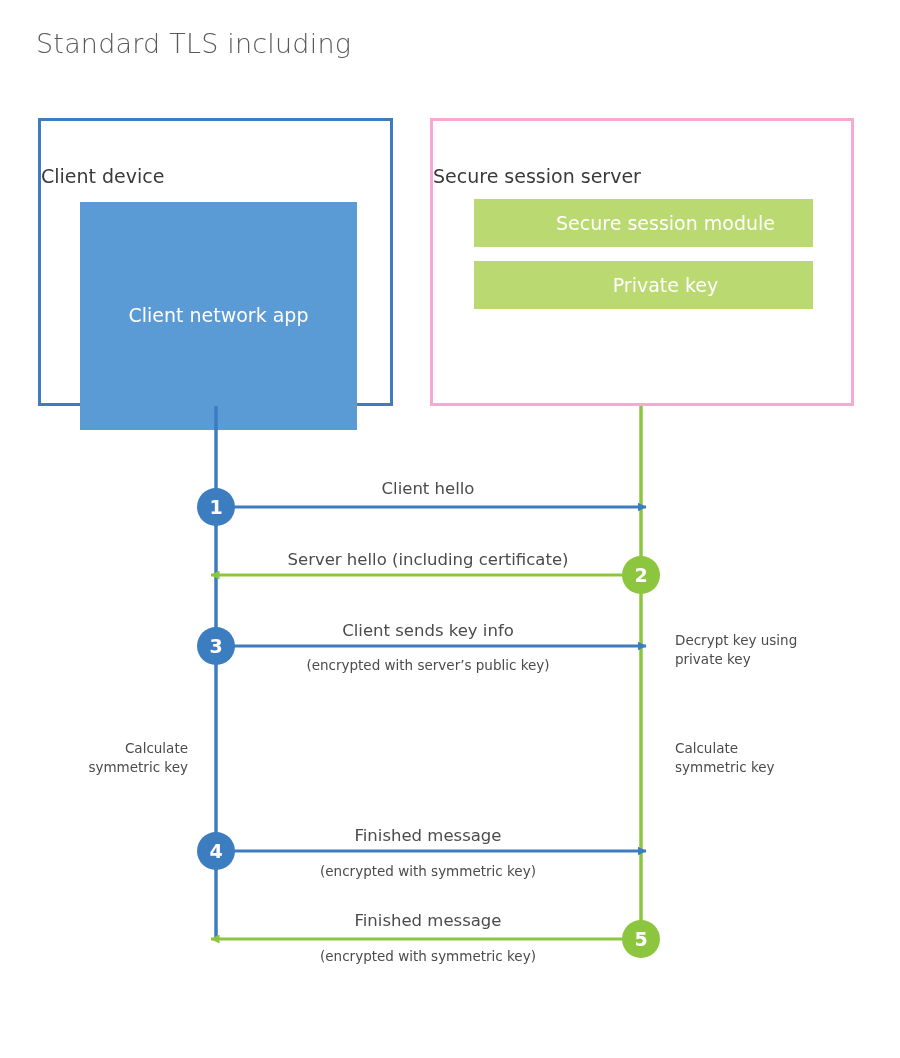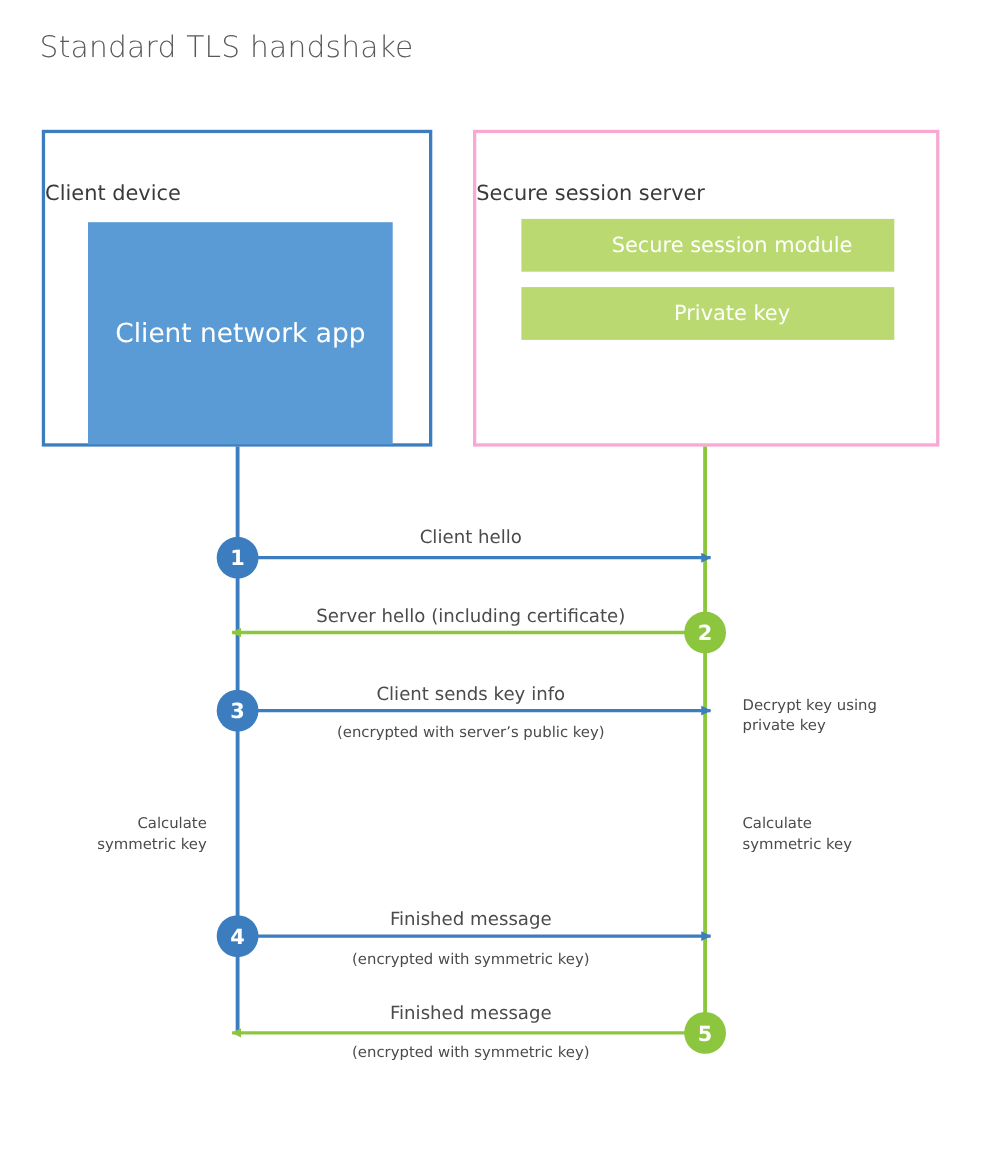--- a/index.html
+++ b/index.html
@@ -51,28 +51,28 @@
     font-weight: normal;
     color: #3a3a3c;
     margin-top: 44px;
   }
 
   .client-app-block {
     position: absolute;
     left: 39px;
     top: 81px;
     width: 277px;
-    height: 202px;
+    height: 228px;
     background: #5b9bd5;
     display: flex;
     align-items: center;
     justify-content: center;
     text-align: center;
     color: #ffffff;
-    font-size: 24px;
+    font-size: 19px;
     font-weight: 400;
     line-height: 1.35;
     box-sizing: border-box;
     padding: 0 14px;
   }
 
   .server-modules {
     position: absolute;
     left: 41px;
     top: 78px;
@@ -117,21 +117,21 @@
   .step-num {
     font-family: "DejaVu Sans", "Liberation Sans", sans-serif;
     font-size: 19px;
     font-weight: bold;
     fill: #ffffff;
   }
 </style>
 </head>
 <body>
 
-<div class="page-title">Standard TLS handshake</div>
+<div class="page-title">Standard TLS including</div>
 
 <div class="node-box" id="client-box">
   <div class="node-title">Client device</div>
   <div class="client-app-block">
     <span>Client network app</span>
   </div>
 </div>
 
 <div class="node-box" id="server-box">
   <div class="node-title">Secure session server</div>

